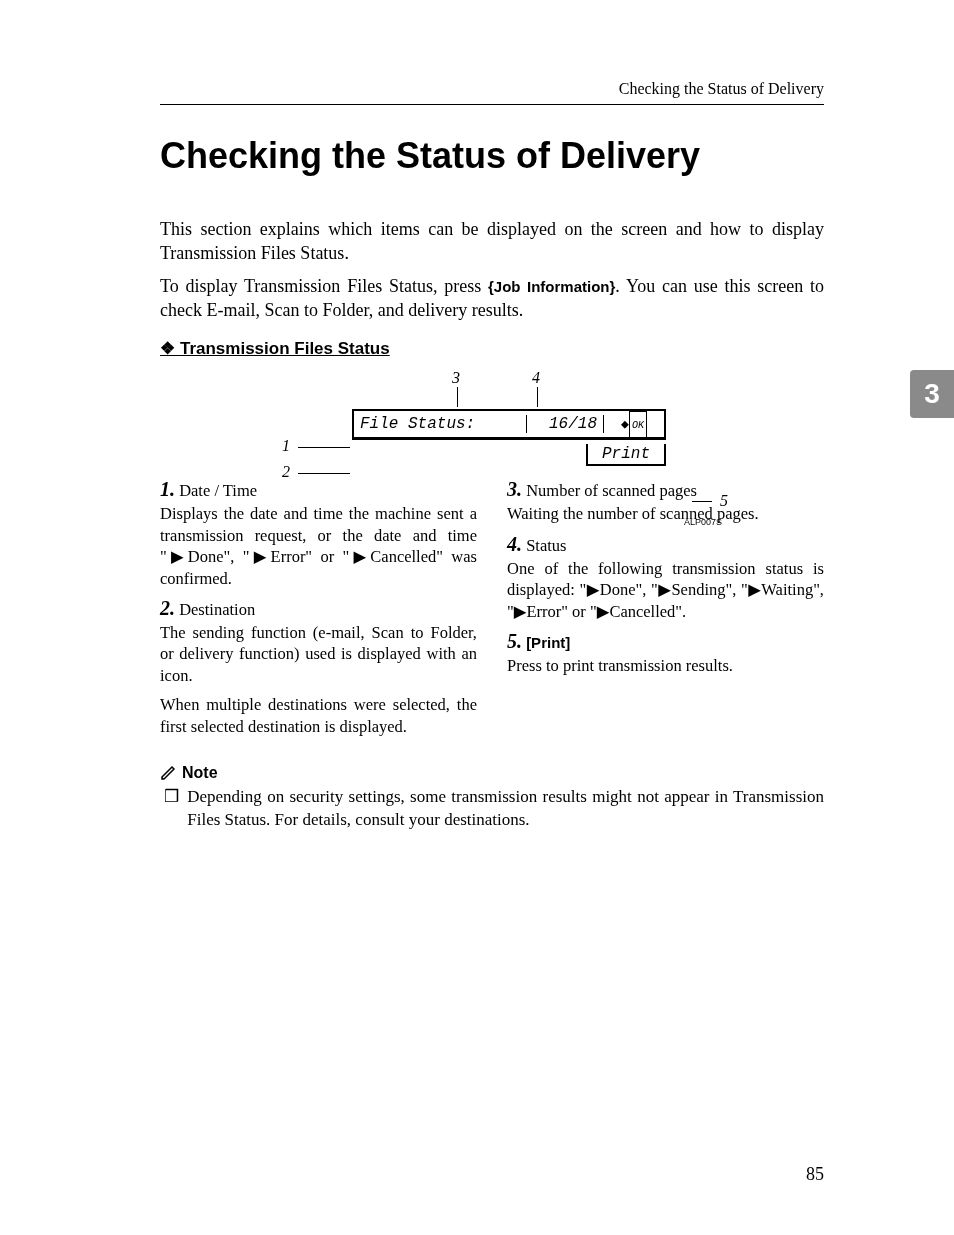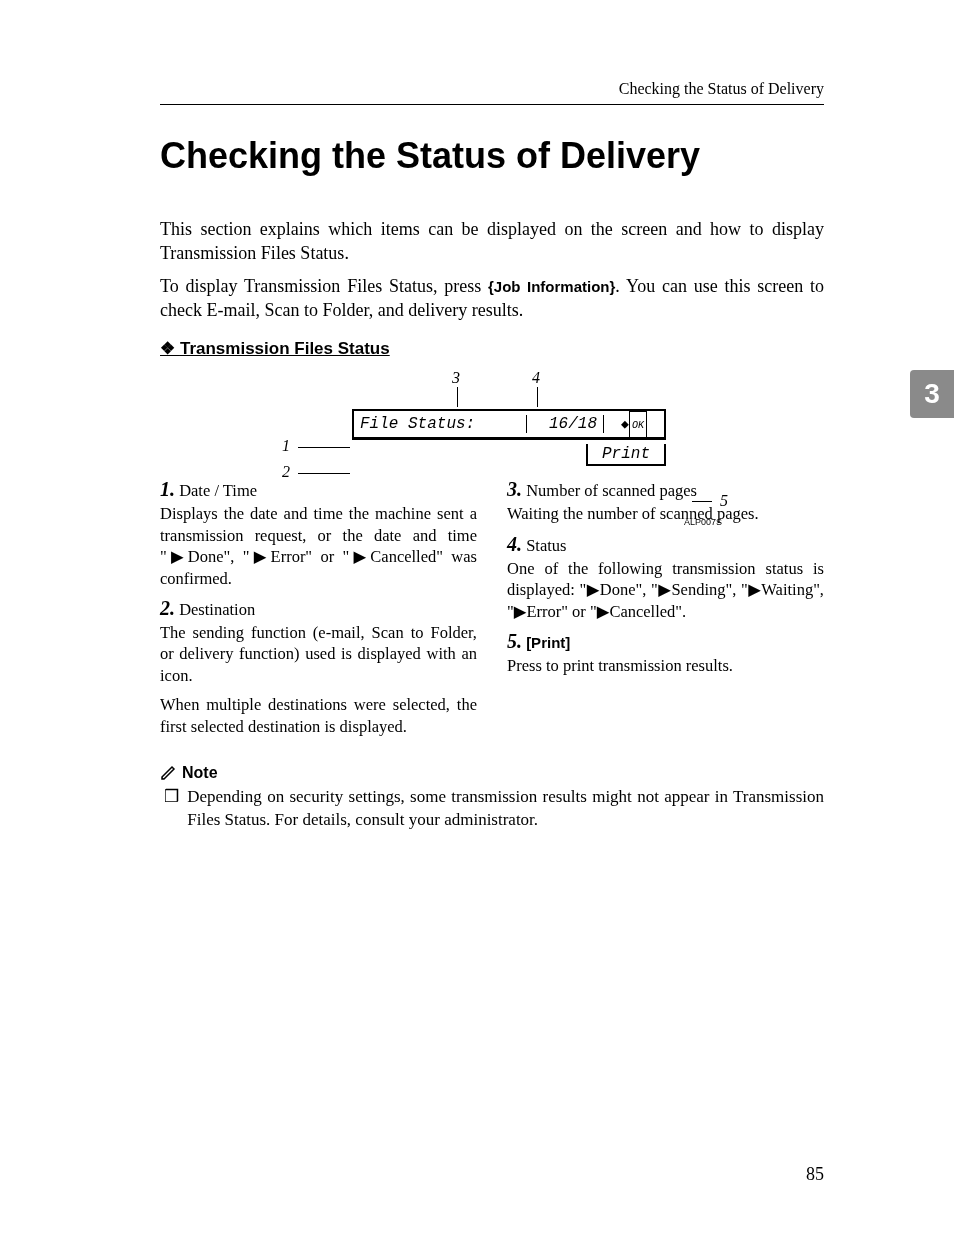--- a/index.html
+++ b/index.html
@@ -267,18 +267,18 @@
   </div>
 
   <div class="note-head">
     <svg width="18" height="18" viewBox="0 0 18 18">
       <path d="M2 14 L12 4 L14 6 L4 16 L2 16 Z" fill="none" stroke="#000" stroke-width="1.5"></path>
       <path d="M2 14 L2 16 L4 16" fill="#000"></path>
     </svg><span>Note</span>
   </div>
   <div class="note-body">
     <span class="bullet">❒</span>
-    <span>Depending on security settings, some transmission results might not appear in Transmission Files Status. For details, consult your administrator.</span>
+    <span>Depending on security settings, some transmission results might not appear in Transmission Files Status. For details, consult your destinations.</span>
   </div>
 
 </div>
 
 <div class="page-num">85</div>
 
 </body></html>

